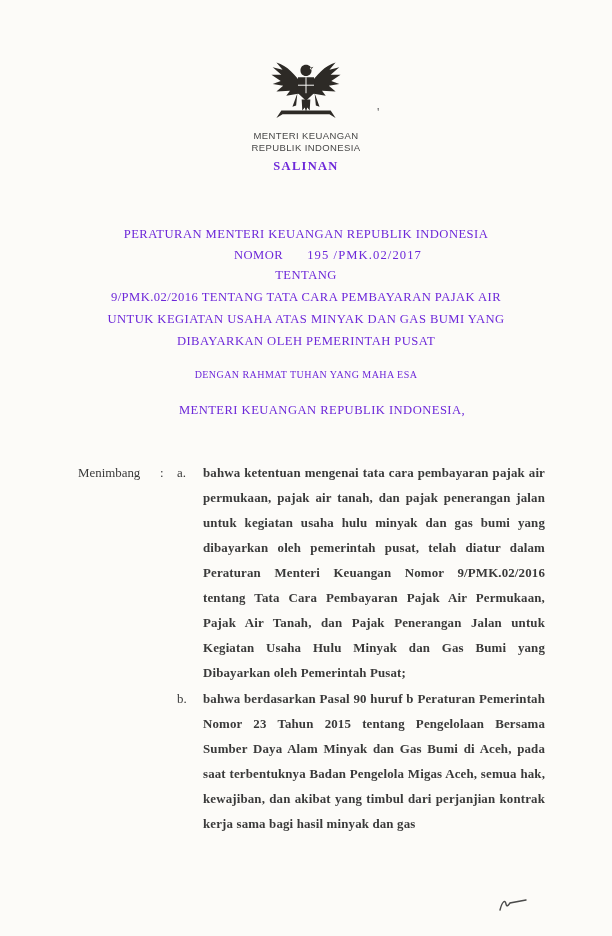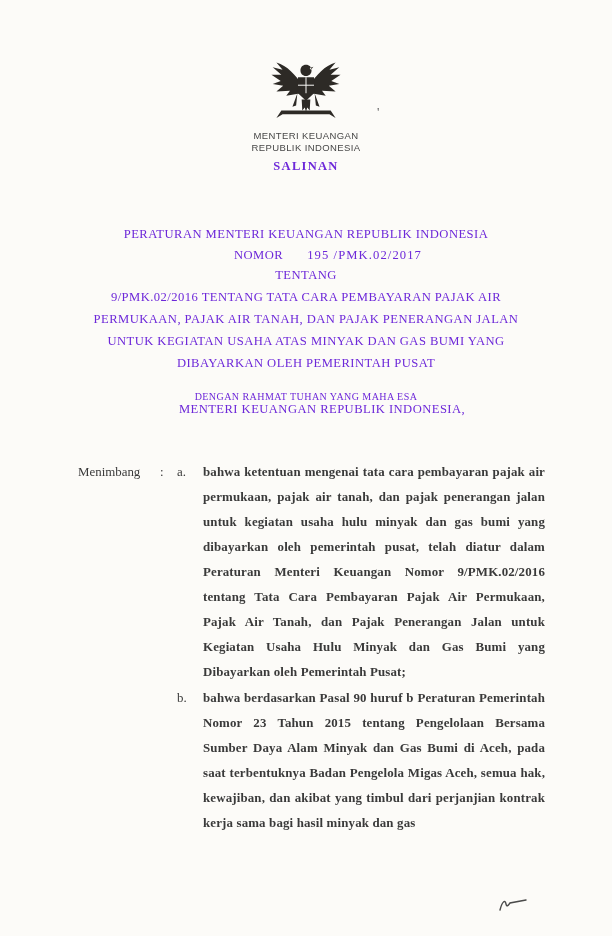--- a/index.html
+++ b/index.html
@@ -36,21 +36,21 @@
   .title-block { margin-top: 50px; text-align: center; color: #6d28d9; }
   .title-line {
     font-size: 12.6px; line-height: 20.5px; letter-spacing: 0.45px;
   }
   .nomor-line { font-size: 12.6px; line-height: 20.5px; letter-spacing: 0.45px; margin-left: 44px; }
   .nomor-value { display: inline-block; margin-left: 24px; letter-spacing: 1.1px; }
   .subject-line {
     font-size: 12.6px; line-height: 22px; letter-spacing: 0.45px;
   }
   .invocation { margin-top: 17px; font-size: 10px; letter-spacing: 0.45px; }
-  .authority  { font-size: 12.6px; letter-spacing: 0.45px; padding-left: 32px; }
+  .authority  { margin-top: 23px; font-size: 12.6px; letter-spacing: 0.45px; padding-left: 32px; }
   
   .considerations { margin-top: 43px; padding: 0 67px 0 78px; }
   .c-row {
     display: grid;
     grid-template-columns: 82px 17px 26px 1fr;
     align-items: start;
     margin-top: 28px;
   }
   .c-label, .c-colon, .c-marker, .c-text {
     font-size: 12.9px; line-height: 25px; color: #3a3a3a;
@@ -97,21 +97,20 @@
     <div class="ministry-line">REPUBLIK INDONESIA</div>
     <div class="salinan">SALINAN</div>
     <span class="scan-artifact">'</span>
   </div>
 
   <div class="title-block">
     <div class="title-line">PERATURAN MENTERI KEUANGAN REPUBLIK INDONESIA</div>
     <div class="nomor-line"><span>NOMOR</span><span class="nomor-value">195 /PMK.02/2017</span></div>
     <div class="title-line">TENTANG</div>
     <div class="subject-line">9/PMK.02/2016 TENTANG TATA CARA PEMBAYARAN PAJAK AIR</div>
-    <div class="subject-line">PERMUKAAN, PAJAK AIR TANAH, DAN PAJAK PENERANGAN JALAN</div>
     <div class="subject-line">UNTUK KEGIATAN USAHA ATAS MINYAK DAN GAS BUMI YANG</div>
     <div class="subject-line">DIBAYARKAN OLEH PEMERINTAH PUSAT</div>
     <div class="invocation">DENGAN RAHMAT TUHAN YANG MAHA ESA</div>
     <div class="authority">MENTERI KEUANGAN REPUBLIK INDONESIA,</div>
   </div>
 
   <section class="considerations">
     <div class="c-row">
       <div class="c-label">Menimbang</div>
       <div class="c-colon">:</div>

